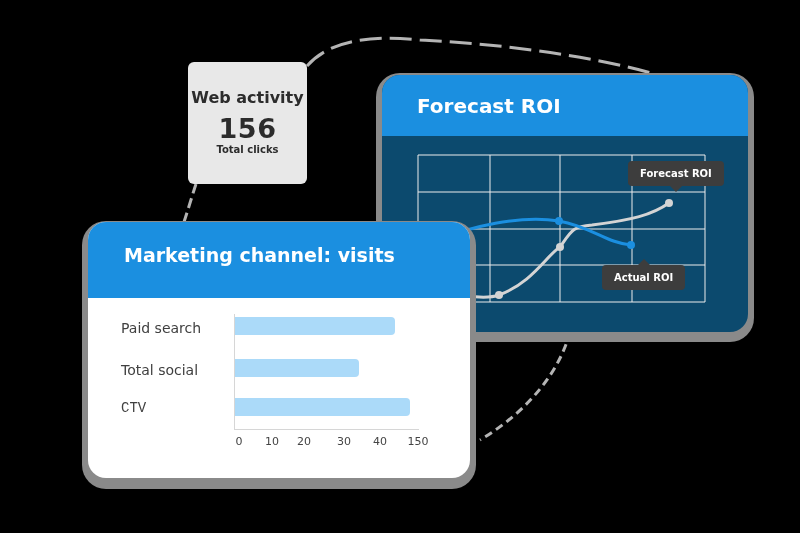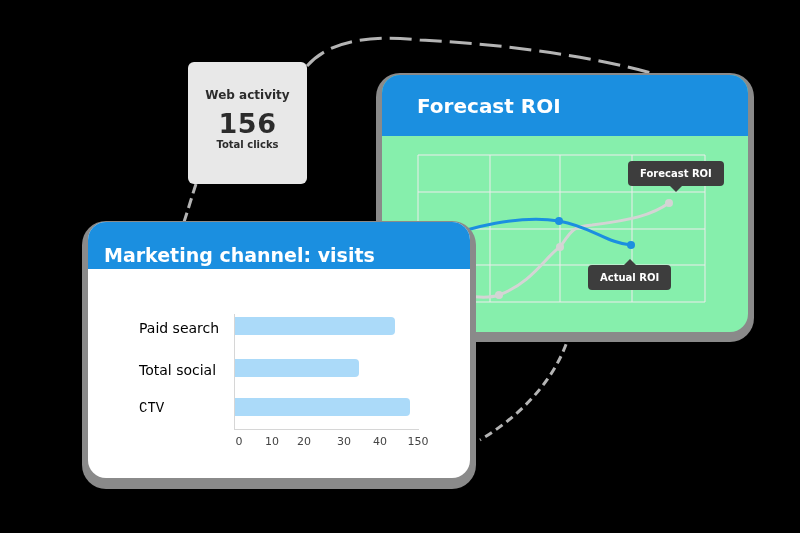--- a/index.html
+++ b/index.html
@@ -7,28 +7,28 @@
     width: 800px; height: 533px; background: #000; position: relative; overflow: hidden;
     font-family: "DejaVu Sans", "Liberation Sans", sans-serif;
   }
   .connector { position: absolute; left: 0; top: 0; width: 800px; height: 533px; pointer-events: none; }
 
   
   .web-card {
     position: absolute; left: 188px; top: 62px; width: 119px; height: 122px;
     background: #e8e8e8; border-radius: 6px; text-align: center; color: #2c2c2c;
   }
-  .web-card .title { font-size: 12px; font-weight: bold; margin-top: 26px; }
+  .web-card .title { font-size: 16px; font-weight: bold; margin-top: 26px; }
   .web-card .value { font-size: 27px; font-weight: bold; margin-top: 6px; letter-spacing: 0.5px; }
   .web-card .sub { font-size: 10px; font-weight: bold; margin-top: 0; }
 
   
   .forecast-card {
     position: absolute; left: 382px; top: 75px; width: 366px; height: 257px;
-    background: #86efac; border-radius: 18px; overflow: hidden;
+    background: #0c4a6e; border-radius: 18px; overflow: hidden;
     box-shadow: 0 4px 0 6px #8a8a8a;
   }
   .forecast-card .header {
     height: 61px; background: #1b8fe0; color: #fff;
     font-size: 20px; font-weight: bold; padding-left: 35px; line-height: 62px;
   }
   .forecast-chart { position: absolute; left: 0; top: 0; width: 366px; height: 257px; }
 
   .tooltip {
     position: absolute; background: #3d3d3d; color: #fff; font-size: 10px; font-weight: bold;
@@ -43,25 +43,25 @@
     border-left: 6px solid transparent; border-right: 6px solid transparent; border-bottom: 6px solid #3d3d3d;
   }
 
   
   .marketing-card {
     position: absolute; left: 88px; top: 222px; width: 382px; height: 256px;
     background: #fff; border-radius: 18px; overflow: hidden;
     box-shadow: 0 5px 0 6px #8a8a8a;
   }
   .marketing-card .header {
-    height: 47px; background: #1b8fe0; color: #fff;
-    font-size: 19px; font-weight: bold; padding-left: 16px; line-height: 66px;
+    height: 76px; background: #1b8fe0; color: #fff;
+    font-size: 19px; font-weight: bold; padding-left: 36px; line-height: 66px;
   }
   .bar-label {
-    position: absolute; left: 51px; font-size: 14px; color: #000000; font-weight: normal;
+    position: absolute; left: 33px; font-size: 14px; color: #404040; font-weight: normal;
   }
   .bar-axis-y { position: absolute; left: 146px; top: 92px; width: 1px; height: 116px; background: #d6d6d6; }
   .bar-axis-x { position: absolute; left: 146px; top: 207px; width: 185px; height: 1px; background: #d6d6d6; }
   .bar {
     position: absolute; left: 147px; height: 18px; background: #abdaf9; border-radius: 0 4px 4px 0;
   }
   .tick { position: absolute; top: 213px; font-size: 11px; color: #444; transform: translateX(-50%); }
 </style>
 </head>
 <body>
@@ -98,21 +98,21 @@
     <path d="M 40 214 C 70 218, 100 226, 117 220 C 150 208, 165 180, 178 172 C 190 155, 190 152, 210 150 C 250 145, 270 140, 287 128" fill="none" stroke="#d4d4d4" stroke-width="3"></path>
     <circle cx="117" cy="220" r="4" fill="#d4d4d4"></circle>
     <circle cx="178" cy="172" r="4" fill="#d4d4d4"></circle>
     <circle cx="287" cy="128" r="4" fill="#d4d4d4"></circle>
 
     <path d="M 40 170 C 90 150, 140 140, 177 146 C 210 152, 225 168, 249 170" fill="none" stroke="#1b8fe0" stroke-width="3"></path>
     <circle cx="177" cy="146" r="4" fill="#1b8fe0"></circle>
     <circle cx="249" cy="170" r="4" fill="#1b8fe0"></circle>
   </svg>
   <div class="tooltip up" style="left:246px; top:86px;">Forecast ROI</div>
-  <div class="tooltip down" style="left:206px; top:190px;">Actual ROI</div>
+  <div class="tooltip down" style="left:220px; top:190px;">Actual ROI</div>
 </div>
 
 <div class="marketing-card">
   <div class="header">Marketing channel: visits</div>
 
   <div class="bar-label" style="top:98px;">Paid search</div>
   <div class="bar-label" style="top:140px;">Total social</div>
   <div class="bar-label" style="top:178px;font-family:Liberation Mono, monospace;">CTV</div>
 
   <div class="bar-axis-y"></div>

